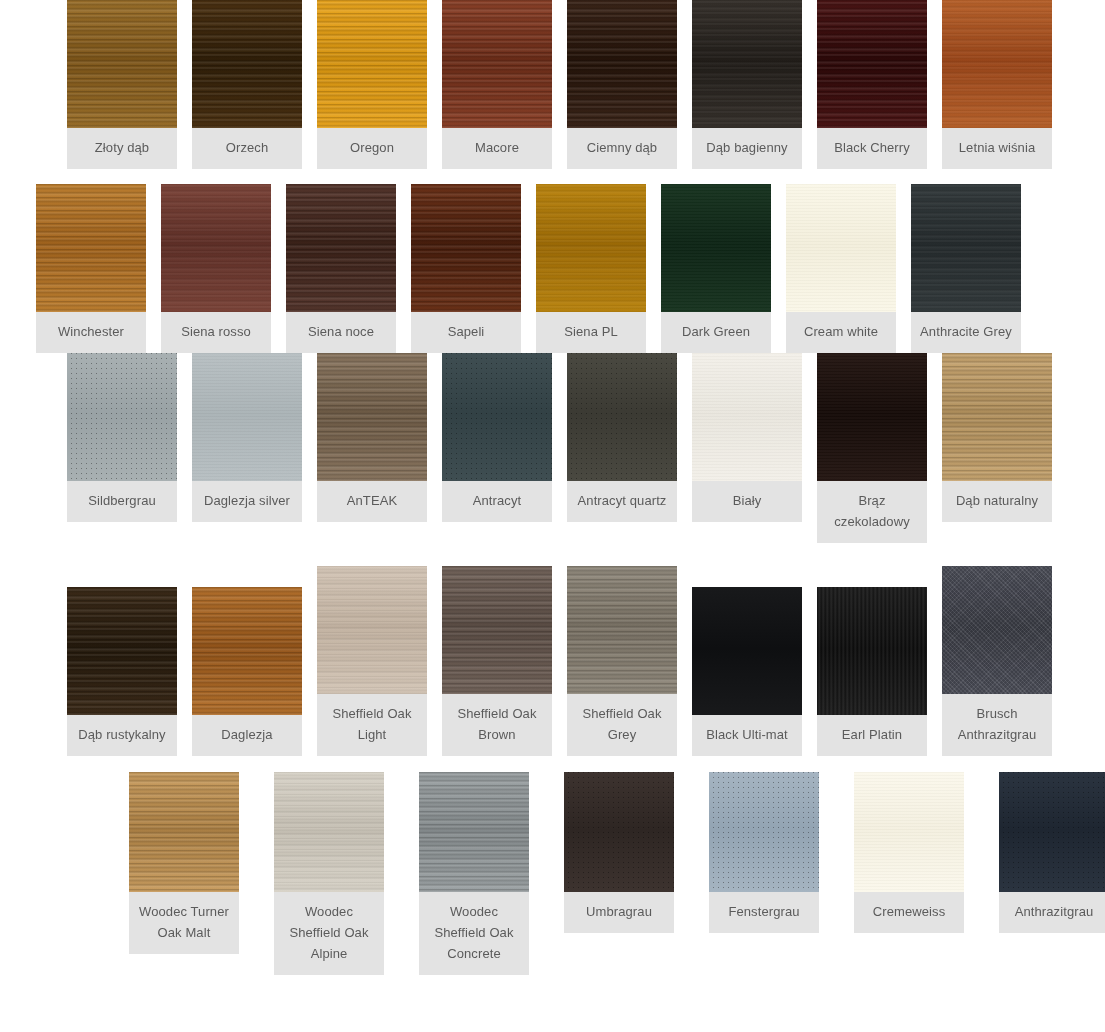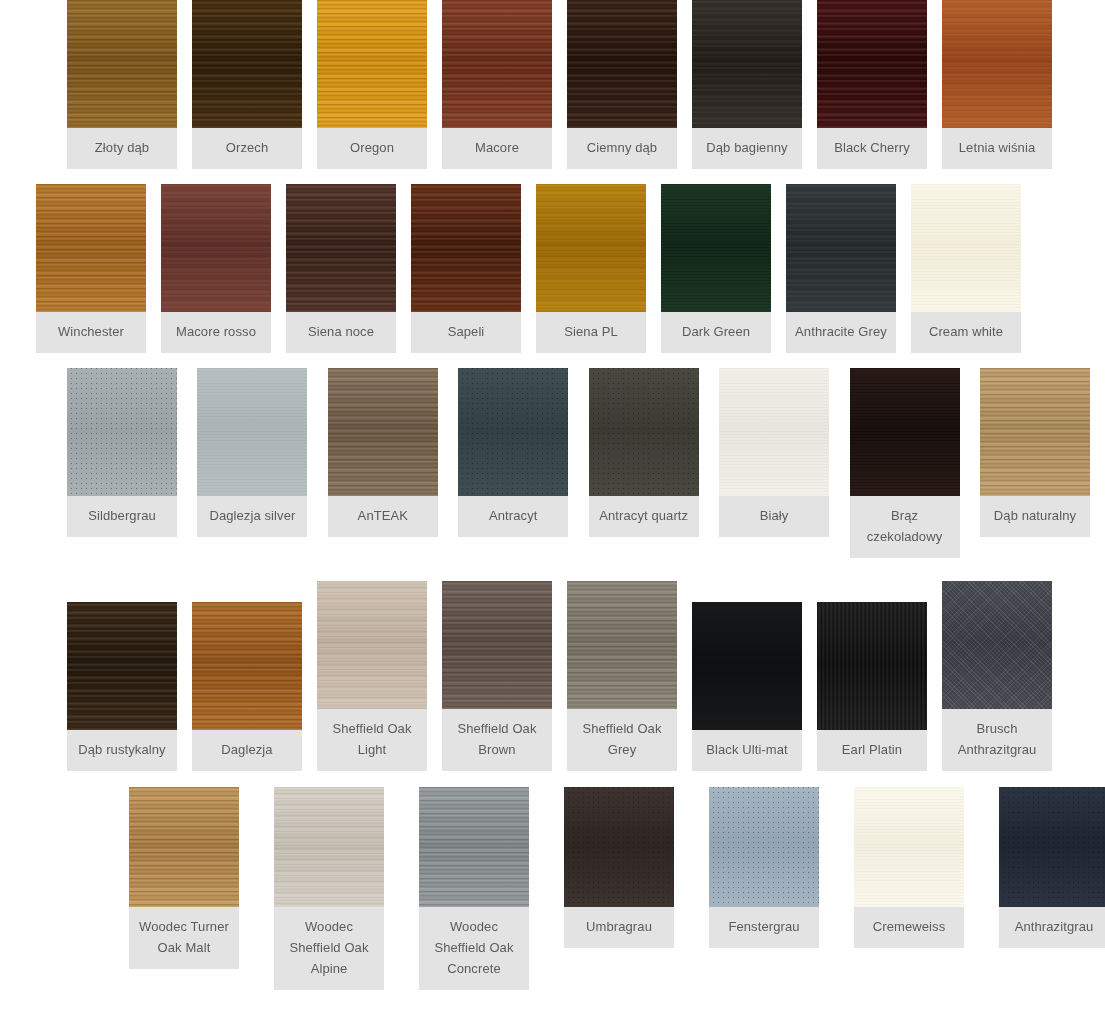--- a/index.html
+++ b/index.html
@@ -169,48 +169,48 @@
           <div class="swatch-label">Letnia wiśnia</div>
         </div>
       </div>
       <div class="swatch-row row-wrap" style="margin-top: 15px; padding-left: 36px;">
         <div class="swatch-card">
           <div class="swatch-sample grain-h grain-strong" style="background: linear-gradient(rgb(189, 127, 48) 0%, rgb(161, 99, 29) 48%, rgb(189, 127, 48) 100%);"></div>
           <div class="swatch-label">Winchester</div>
         </div>
         <div class="swatch-card">
           <div class="swatch-sample grain-h" style="background: linear-gradient(rgb(122, 67, 56) 0%, rgb(94, 47, 39) 48%, rgb(122, 67, 56) 100%);"></div>
-          <div class="swatch-label">Macore rosso</div>
+          <div class="swatch-label">Siena rosso</div>
         </div>
         <div class="swatch-card">
           <div class="swatch-sample grain-h grain-strong" style="background: linear-gradient(rgb(84, 53, 44) 0%, rgb(58, 33, 24) 48%, rgb(84, 53, 44) 100%);"></div>
           <div class="swatch-label">Siena noce</div>
         </div>
         <div class="swatch-card">
           <div class="swatch-sample grain-h grain-strong" style="background: linear-gradient(rgb(107, 49, 24) 0%, rgb(71, 29, 12) 48%, rgb(107, 49, 24) 100%);"></div>
           <div class="swatch-label">Sapeli</div>
         </div>
         <div class="swatch-card">
           <div class="swatch-sample grain-h" style="background: linear-gradient(rgb(184, 131, 15) 0%, rgb(156, 106, 6) 48%, rgb(184, 131, 15) 100%);"></div>
           <div class="swatch-label">Siena PL</div>
         </div>
         <div class="swatch-card">
           <div class="swatch-sample grain-v grain-fine" style="background: linear-gradient(rgb(23, 51, 31) 0%, rgb(13, 36, 21) 48%, rgb(23, 51, 31) 100%);"></div>
           <div class="swatch-label">Dark Green</div>
         </div>
         <div class="swatch-card">
+          <div class="swatch-sample grain-fine" style="background: linear-gradient(rgb(250, 247, 232) 0%, rgb(243, 239, 220) 48%, rgb(250, 247, 232) 100%);"></div>
+          <div class="swatch-label">Cream white</div>
+        </div>
+        <div class="swatch-card">
           <div class="swatch-sample grain-h" style="background: linear-gradient(rgb(50, 57, 59) 0%, rgb(37, 43, 45) 48%, rgb(50, 57, 59) 100%);"></div>
           <div class="swatch-label">Anthracite Grey</div>
         </div>
-        <div class="swatch-card">
-          <div class="swatch-sample grain-fine" style="background: linear-gradient(rgb(250, 247, 232) 0%, rgb(243, 239, 220) 48%, rgb(250, 247, 232) 100%);"></div>
-          <div class="swatch-label">Cream white</div>
-        </div>
-      </div>
-      <div class="swatch-row row-wrap" style="margin-top: 15px; justify-content: space-between;">
+      </div>
+      <div class="swatch-row row-wrap" style="">
         <div class="swatch-card">
           <div class="swatch-sample grain-speck" style="background: linear-gradient(rgb(168, 176, 178) 0%, rgb(153, 162, 165) 48%, rgb(168, 176, 178) 100%);"></div>
           <div class="swatch-label">Sildbergrau</div>
         </div>
         <div class="swatch-card">
           <div class="swatch-sample grain-fine" style="background: linear-gradient(rgb(183, 191, 194) 0%, rgb(170, 179, 182) 48%, rgb(183, 191, 194) 100%);"></div>
           <div class="swatch-label">Daglezja silver</div>
         </div>
         <div class="swatch-card">
           <div class="swatch-sample grain-h grain-strong" style="background: linear-gradient(rgb(138, 118, 96) 0%, rgb(110, 91, 70) 48%, rgb(138, 118, 96) 100%);"></div>

